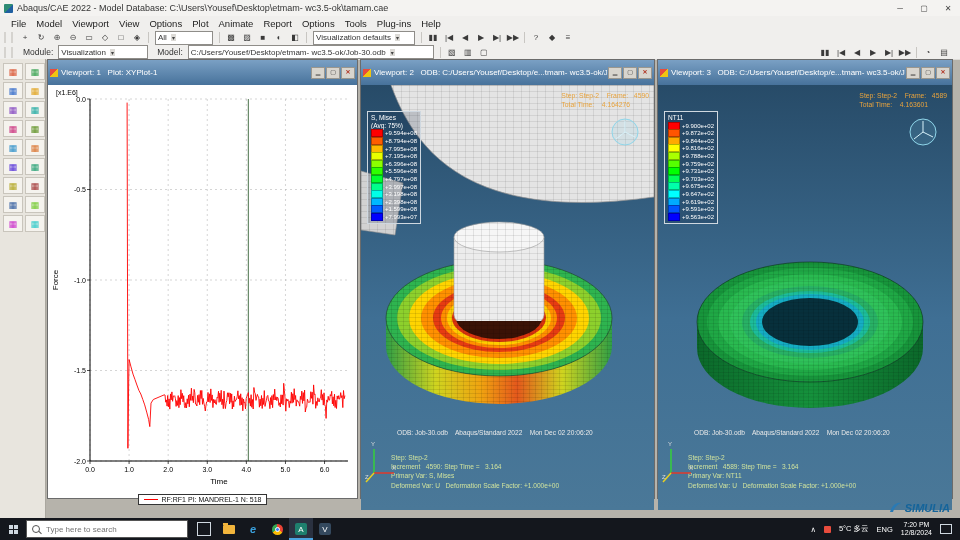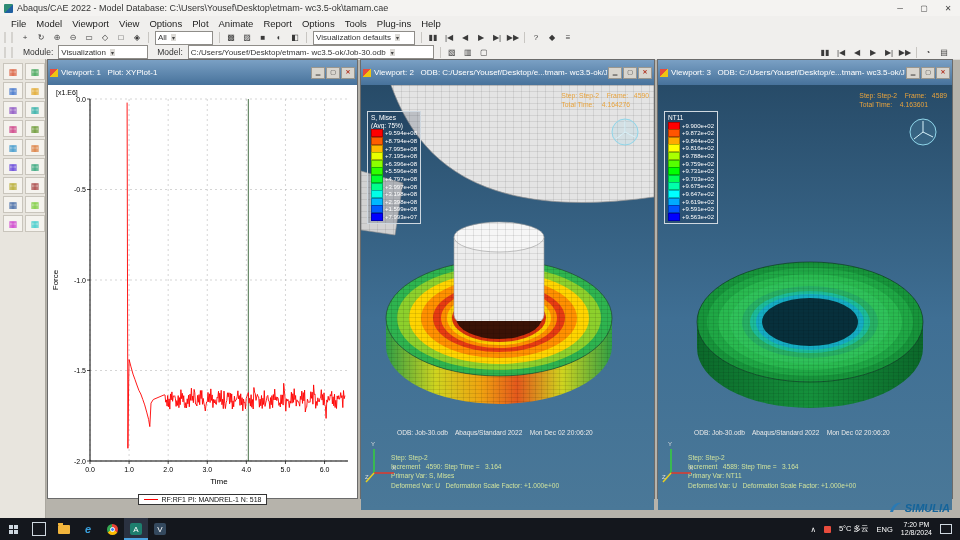--- a/index.html
+++ b/index.html
@@ -455,20 +455,24 @@
 
 <div class="taskbar">
   <div class="start-btn">
     <span class="winlogo">
         <span></span>
         <span></span>
         <span></span>
         <span></span>
       </span>
   </div>
+  <div class="searchbox">
+    <span class="mag"></span>
+    <input class="search-input" placeholder="Type here to search" style="">
+  </div>
   <span class="taskview"></span>
   <div id="tb-apps" style="display:flex;">
       <div class="tb-appicon">
         <span class="ic-folder"></span>
       </div>
       <div class="tb-appicon">
         <span class="ic-edge">e</span>
       </div>
       <div class="tb-appicon">
         <span class="ic-chrome"></span>

